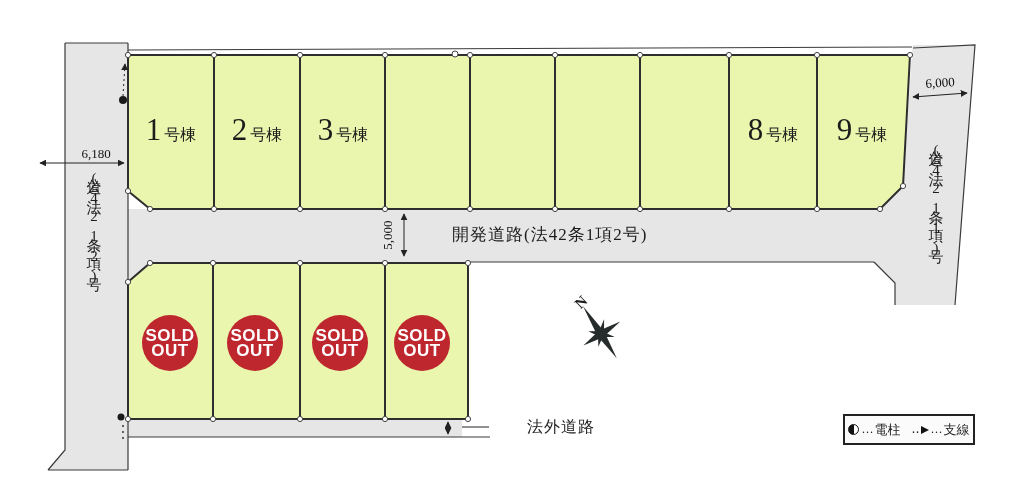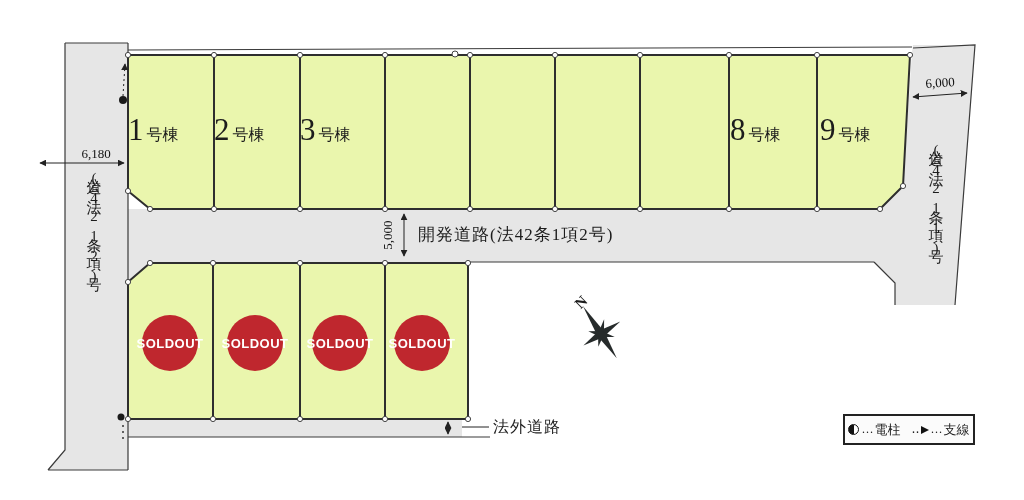--- a/index.html
+++ b/index.html
@@ -1,29 +1,29 @@
 <!DOCTYPE html>
 <html><head>
 <meta charset="utf-8">
 <style>
   html,body{margin:0;padding:0;background:#fff;}
   .stage{position:relative;width:1024px;height:500px;background:#ffffff;overflow:hidden;
          font-family:"Liberation Serif","DejaVu Serif",serif;color:#1c1c1c;}
   .stage svg{position:absolute;left:0;top:0;}
   .overlay{position:absolute;left:0;top:0;width:100%;height:100%;pointer-events:none;}
-  .lot-label{position:absolute;top:112px;width:86px;white-space:nowrap;}
+  .lot-label{position:absolute;top:112px;width:86px;text-align:center;white-space:nowrap;}
   .lot-num{font-size:31px;letter-spacing:1px;}
   .lot-suffix{font-size:16px;margin-left:2px;}
   .sold-badge{position:absolute;width:56px;height:56px;border-radius:50%;background:#bf272e;
-      color:#fff;display:flex;flex-direction:row;align-items:center;justify-content:center;
-      font-family:"Liberation Sans","DejaVu Sans",sans-serif;font-weight:bold;font-size:13px;
+      color:#fff;display:flex;flex-direction:column;align-items:center;justify-content:center;
+      font-family:"Liberation Sans","DejaVu Sans",sans-serif;font-weight:bold;font-size:17px;
       line-height:15px;letter-spacing:.5px;top:315px;}
   .vlabel{position:absolute;writing-mode:vertical-rl;text-orientation:upright;
       font-size:15px;letter-spacing:2px;white-space:nowrap;}
-  .hlabel{position:absolute;font-size:17px;letter-spacing:1px;white-space:nowrap;}
+  .hlabel{position:absolute;font-size:17px;letter-spacing:1px;white-space:nowrap;margin-left:34px;}
   .dim{position:absolute;font-size:13px;text-align:center;white-space:nowrap;color:#111;}
   .north-n{position:absolute;left:576px;top:294px;font-size:15px;font-weight:bold;
       transform:rotate(-45deg);}
   .legend{position:absolute;left:843px;top:414px;width:128px;height:27px;border:2px solid #222;
       background:#fbfbfb;display:flex;align-items:center;justify-content:center;gap:2px;
       font-size:13px;white-space:nowrap;}
   .legend .sep{width:7px;}
   .icon-pole{display:inline-block;width:11px;height:11px;border-radius:50%;border:1.5px solid #111;
       background:linear-gradient(90deg,#111 50%,#fff 50%);box-sizing:border-box;}
   .icon-wire{display:inline-block;width:0;height:0;border-top:4px solid transparent;

